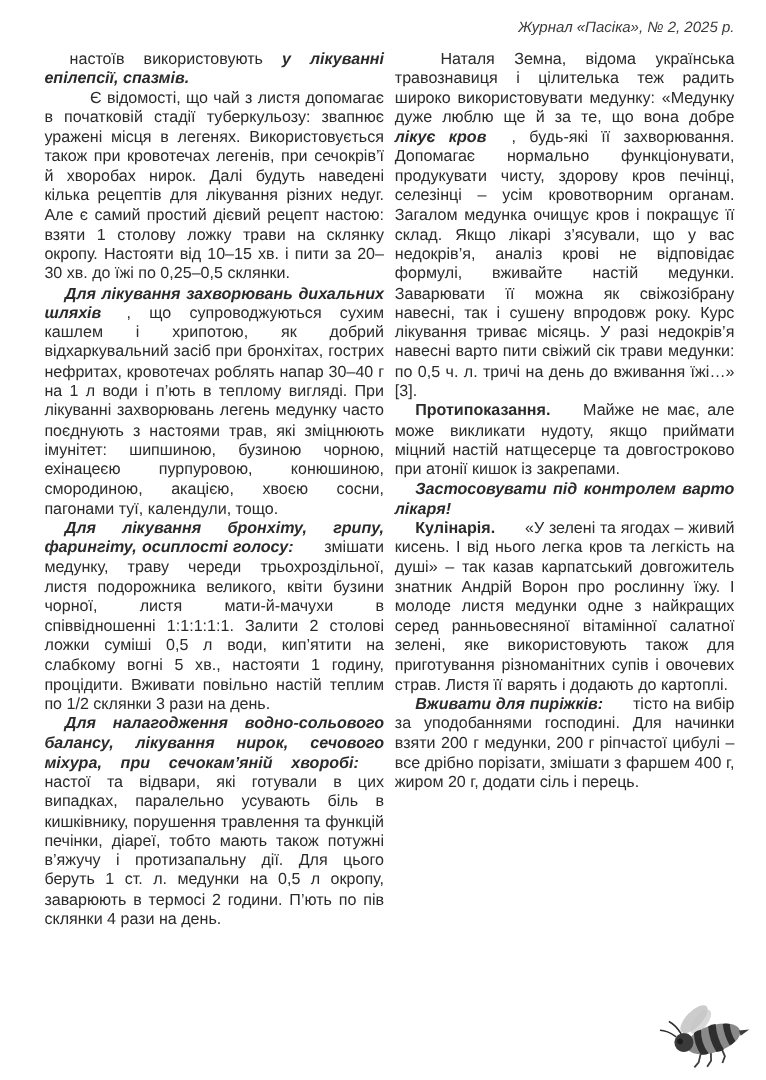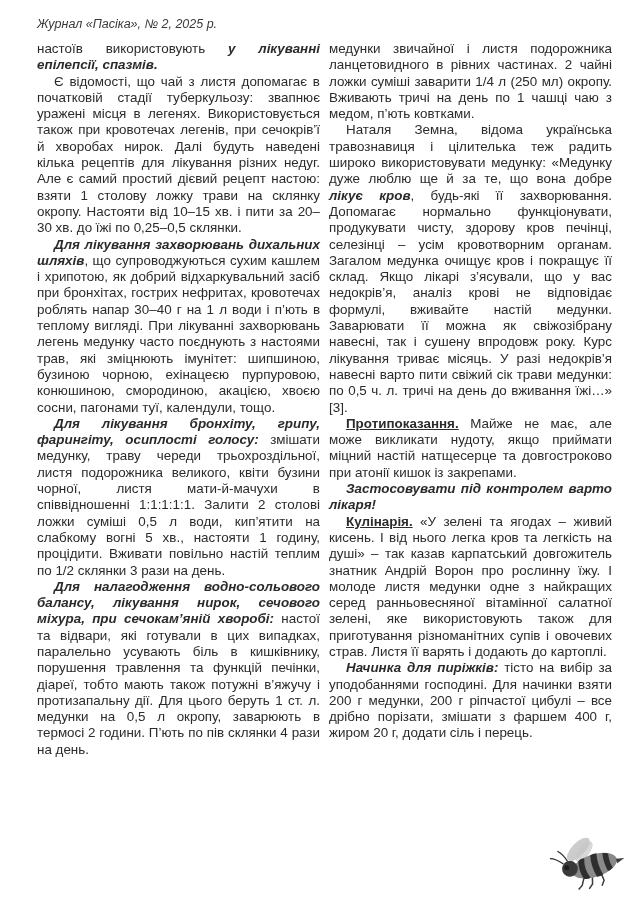--- a/index.html
+++ b/index.html
@@ -14,21 +14,21 @@
     background: #ffffff;
     overflow: hidden;
     font-family: "Liberation Sans", sans-serif;
     color: #2b2b2b;
   }
   .header {
     position: absolute;
     top: 14px;
     left: 37px;
     right: 26px;
-    text-align: left;
+    text-align: right;
   }
   .journal-ref {
     font-style: italic;
     font-size: 12.5px;
     color: #3a3a3a;
   }
   .columns {
     position: absolute;
     top: 41px;
     left: 37px;
@@ -43,22 +43,22 @@
   .para {
     margin: 0;
     font-size: 13.4px;
     line-height: 16.3px;
     text-align: justify;
     color: #2b2b2b;
   }
   .para.indent {
     text-indent: 17px;
   }
-  .seg.normal { font-weight: normal; font-style: normal; }
-  .seg.bold { font-weight: bold; font-style: normal; text-decoration: underline; }
+  .seg.normal { font-weight: normal; font-style: normal; margin-left: 21px; }
+  .seg.bold { font-weight: bold; font-style: normal; }
   .seg.bold-italic { font-weight: bold; font-style: italic; }
   .bee {
     position: absolute;
     right: 8px;
     bottom: 8px;
     width: 84px;
     height: 60px;
   }
 </style>
 </head>
@@ -72,26 +72,25 @@
 
   <div class="columns">
     <div class="col" id="col-left">
         <p class="para"><span class="seg normal">настоїв використовують </span><span class="seg bold-italic">у лікуванні епілепсії, спазмів.</span></p>
         <p class="para indent"><span class="seg normal">Є відомості, що чай з листя допомагає в початковій стадії туберкульозу: звапнює уражені місця в легенях. Використовується також при кровотечах легенів, при сечокрів’ї й хворобах нирок. Далі будуть наведені кілька рецептів для лікування різних недуг. Але є самий простий дієвий рецепт настою: взяти 1 столову ложку трави на склянку окропу. Настояти від 10–15 хв. і пити за 20–30 хв. до їжі по 0,25–0,5 склянки.</span></p>
         <p class="para indent"><span class="seg bold-italic">Для лікування захворювань дихальних шляхів</span><span class="seg normal">, що супроводжуються сухим кашлем і хрипотою, як добрий відхаркувальний засіб при бронхітах, гострих нефритах, кровотечах роблять напар 30–40 г на 1 л води і п’ють в теплому вигляді. При лікуванні захворювань легень медунку часто поєднують з настоями трав, які зміцнюють імунітет: шипшиною, бузиною чорною, ехінацеєю пурпуровою, конюшиною, смородиною, акацією, хвоєю сосни, пагонами туї, календули, тощо.</span></p>
         <p class="para indent"><span class="seg bold-italic">Для лікування бронхіту, грипу, фарингіту, осиплості голосу:</span><span class="seg normal"> змішати медунку, траву череди трьохроздільної, листя подорожника великого, квіти бузини чорної, листя мати-й-мачухи в співвідношенні 1:1:1:1:1. Залити 2 столові ложки суміші 0,5 л води, кип’ятити на слабкому вогні 5 хв., настояти 1 годину, процідити. Вживати повільно настій теплим по 1/2 склянки 3 рази на день.</span></p>
         <p class="para indent"><span class="seg bold-italic">Для налагодження водно-сольового балансу, лікування нирок, сечового міхура, при сечокам’яній хворобі:</span><span class="seg normal"> настої та відвари, які готували в цих випадках, паралельно усувають біль в кишківнику, порушення травлення та функцій печінки, діареї, тобто мають також потужні в’яжучу і протизапальну дії. Для цього беруть 1 ст. л. медунки на 0,5 л окропу, заварюють в термосі 2 години. П’ють по пів склянки 4 рази на день.</span></p>
       </div>
     <div class="col" id="col-right">
-        <p class="para"><span class="seg normal">медунки звичайної і листя подорожника ланцетовидного в рівних частинах. 2 чайні ложки суміші заварити 1/4 л (250 мл) окропу. Вживають тричі на день по 1 чашці чаю з медом, п’ють ковтками.</span></p>
         <p class="para indent"><span class="seg normal">Наталя Земна, відома українська травознавиця і цілителька теж радить широко використовувати медунку: «Медунку дуже люблю ще й за те, що вона добре </span><span class="seg bold-italic">лікує кров</span><span class="seg normal">, будь-які її захворювання. Допомагає нормально функціонувати, продукувати чисту, здорову кров печінці, селезінці – усім кровотворним органам. Загалом медунка очищує кров і покращує її склад. Якщо лікарі з’ясували, що у вас недокрів’я, аналіз крові не відповідає формулі, вживайте настій медунки. Заварювати її можна як свіжозібрану навесні, так і сушену впродовж року. Курс лікування триває місяць. У разі недокрів’я навесні варто пити свіжий сік трави медунки: по 0,5 ч. л. тричі на день до вживання їжі…» [3].</span></p>
         <p class="para indent"><span class="seg bold">Протипоказання.</span><span class="seg normal"> Майже не має, але може викликати нудоту, якщо приймати міцний настій натщесерце та довгостроково при атонії кишок із закрепами.</span></p>
         <p class="para indent"><span class="seg bold-italic">Застосовувати під контролем варто лікаря!</span></p>
         <p class="para indent"><span class="seg bold">Кулінарія.</span><span class="seg normal"> «У зелені та ягодах – живий кисень. І від нього легка кров та легкість на душі» – так казав карпатський довгожитель знатник Андрій Ворон про рослинну їжу. І молоде листя медунки одне з найкращих серед ранньовесняної вітамінної салатної зелені, яке використовують також для приготування різноманітних супів і овочевих страв. Листя її варять і додають до картоплі.</span></p>
-        <p class="para indent"><span class="seg bold-italic">Начинка для пиріжків:</span><span class="seg normal"> тісто на вибір за уподобаннями господині. Для начинки взяти 200 г медунки, 200 г ріпчастої цибулі – все дрібно порізати, змішати з фаршем 400 г, жиром 20 г, додати сіль і перець.</span></p>
+        <p class="para indent"><span class="seg bold-italic">Вживати для пиріжків:</span><span class="seg normal"> тісто на вибір за уподобаннями господині. Для начинки взяти 200 г медунки, 200 г ріпчастої цибулі – все дрібно порізати, змішати з фаршем 400 г, жиром 20 г, додати сіль і перець.</span></p>
       </div>
   </div>
 
   <div class="bee">
     <svg viewBox="0 0 90 64" width="84" height="60">
       <g transform="rotate(-18 45 34)">
 
         <path d="M38 44 L32 54 L27 57" stroke="#3d3d3d" stroke-width="1.6" fill="none"></path>
         <path d="M46 46 L43 56 L38 60" stroke="#3d3d3d" stroke-width="1.6" fill="none"></path>
         <path d="M55 46 L56 56 L52 61" stroke="#3d3d3d" stroke-width="1.6" fill="none"></path>

